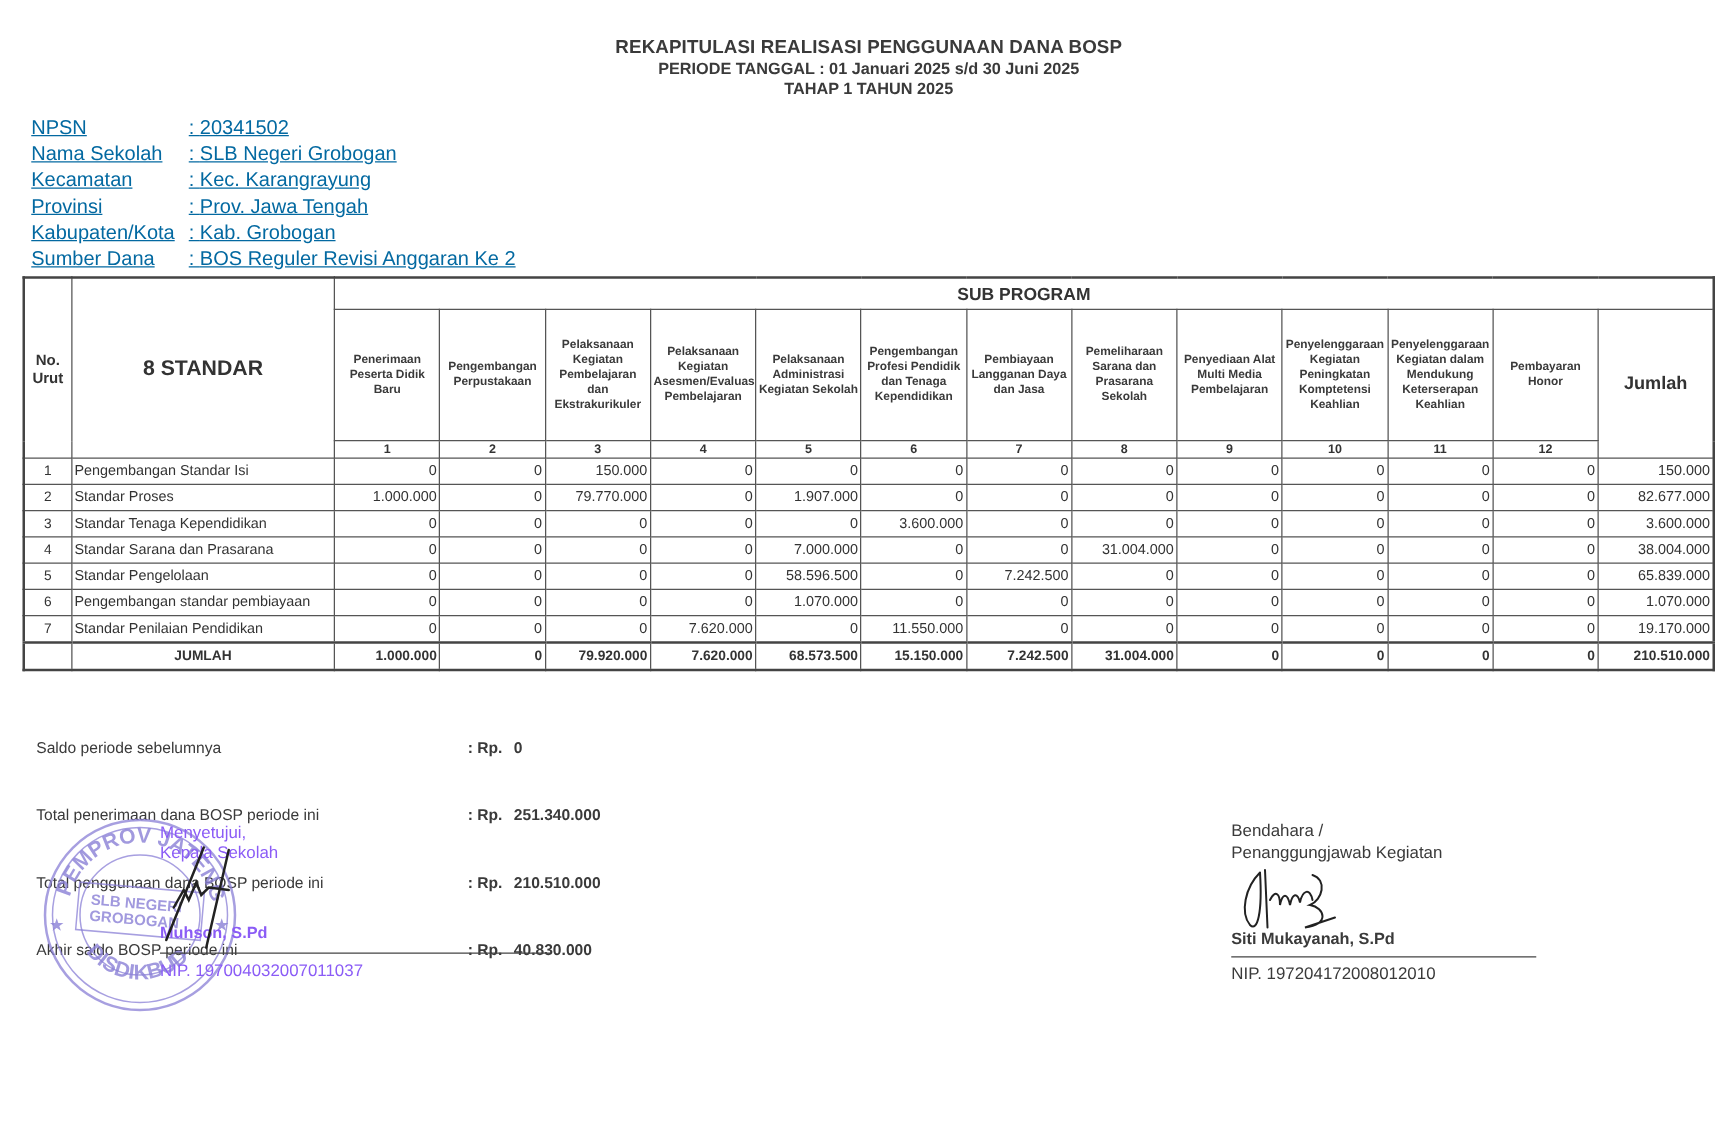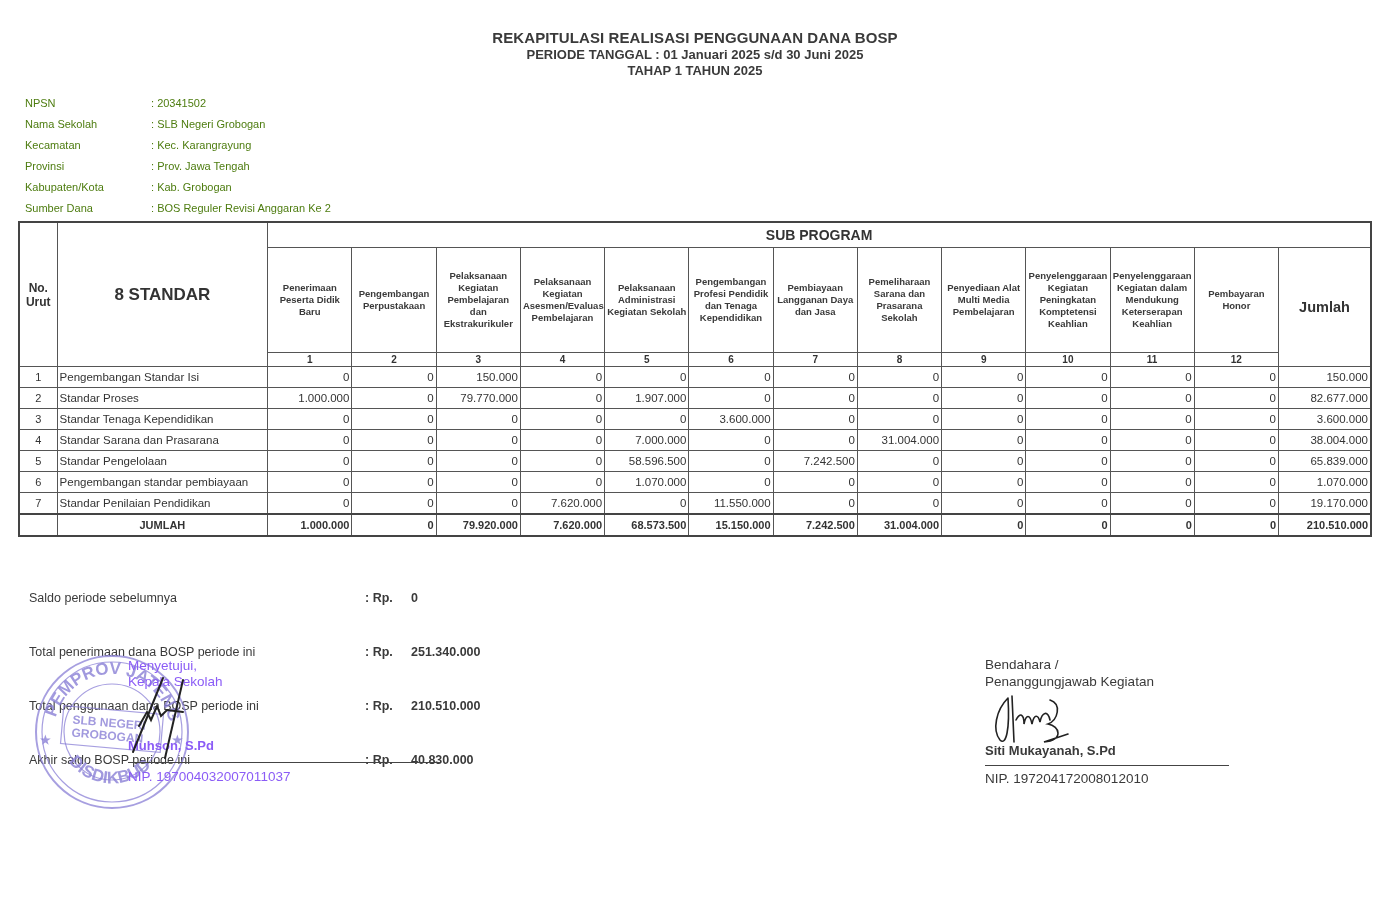--- a/index.html
+++ b/index.html
@@ -4,21 +4,21 @@
 <style>
   html, body { margin: 0; padding: 0; background: #ffffff; }
   body {
     width: 1378px; height: 899px; position: relative; overflow: hidden;
     font-family: "Liberation Sans", sans-serif; color: #333;
   }
   .title-block { position: absolute; left: 0; width: 1390px; top: 28px; text-align: center; font-weight: bold; color: #3a3a3a; }
   .title-main { font-size: 15px; letter-spacing: 0.1px; line-height: 19px; }
   .title-sub { font-size: 13px; line-height: 16px; }
 
-  .info { position: absolute; left: 25px; top: 92px; font-size: 11px; color: #4d7c0f; }
+  .info { position: absolute; left: 25px; top: 92px; font-size: 16px; color: #0369a1; text-decoration: underline; }
   .info-row { height: 21px; display: flex; align-items: center; }
   .info-label { width: 126px; }
   .info-value::before { content: ": "; }
 
   table.recap {
     position: absolute; left: 18px; top: 221px; border-collapse: collapse;
     table-layout: fixed; width: 1354px; color: #333;
   }
   table.recap td, table.recap th {
     border: 1px solid #555; padding: 0 2px; overflow: hidden;
@@ -33,21 +33,21 @@
   td.num { text-align: center; font-size: 11px; }
   td.name { text-align: left; font-size: 11.5px; padding-left: 4px; }
   td.val { text-align: right; font-size: 11.5px; padding-right: 2px; }
   tr.data-row td { height: 20px; }
   tr.total-row td { height: 20px; font-weight: bold; font-size: 11px; border-top: 2px solid #444; }
   tr.total-row td.total-label { text-align: center; }
 
   .summary { position: absolute; left: 29px; top: 554px; font-size: 12.5px; color: #3a3a3a; }
   .summary-row { height: 21px; display: flex; align-items: center; margin-top: 33px; }
   .summary-label { width: 336px; }
-  .summary-rp { font-weight: bold; width: 46px; }
+  .summary-rp { font-weight: bold; width: 46px; text-align: center; }
   .summary-rp::before { content: ": "; }
   .summary-amt { font-weight: bold; }
 
   .sign-left { position: absolute; left: 128px; top: 658px; width: 312px; font-size: 13.5px; color: #8b5cf6; }
   .sign-right { position: absolute; left: 985px; top: 657px; width: 244px; font-size: 13.5px; color: #3a3a3a; }
   .sign-line { border-top: 1px solid #444; }
   .bold { font-weight: bold; }
 
   .stamp { position: absolute; left: 32px; top: 652px; width: 160px; height: 160px; pointer-events: none; }
   .sig { position: absolute; pointer-events: none; }

